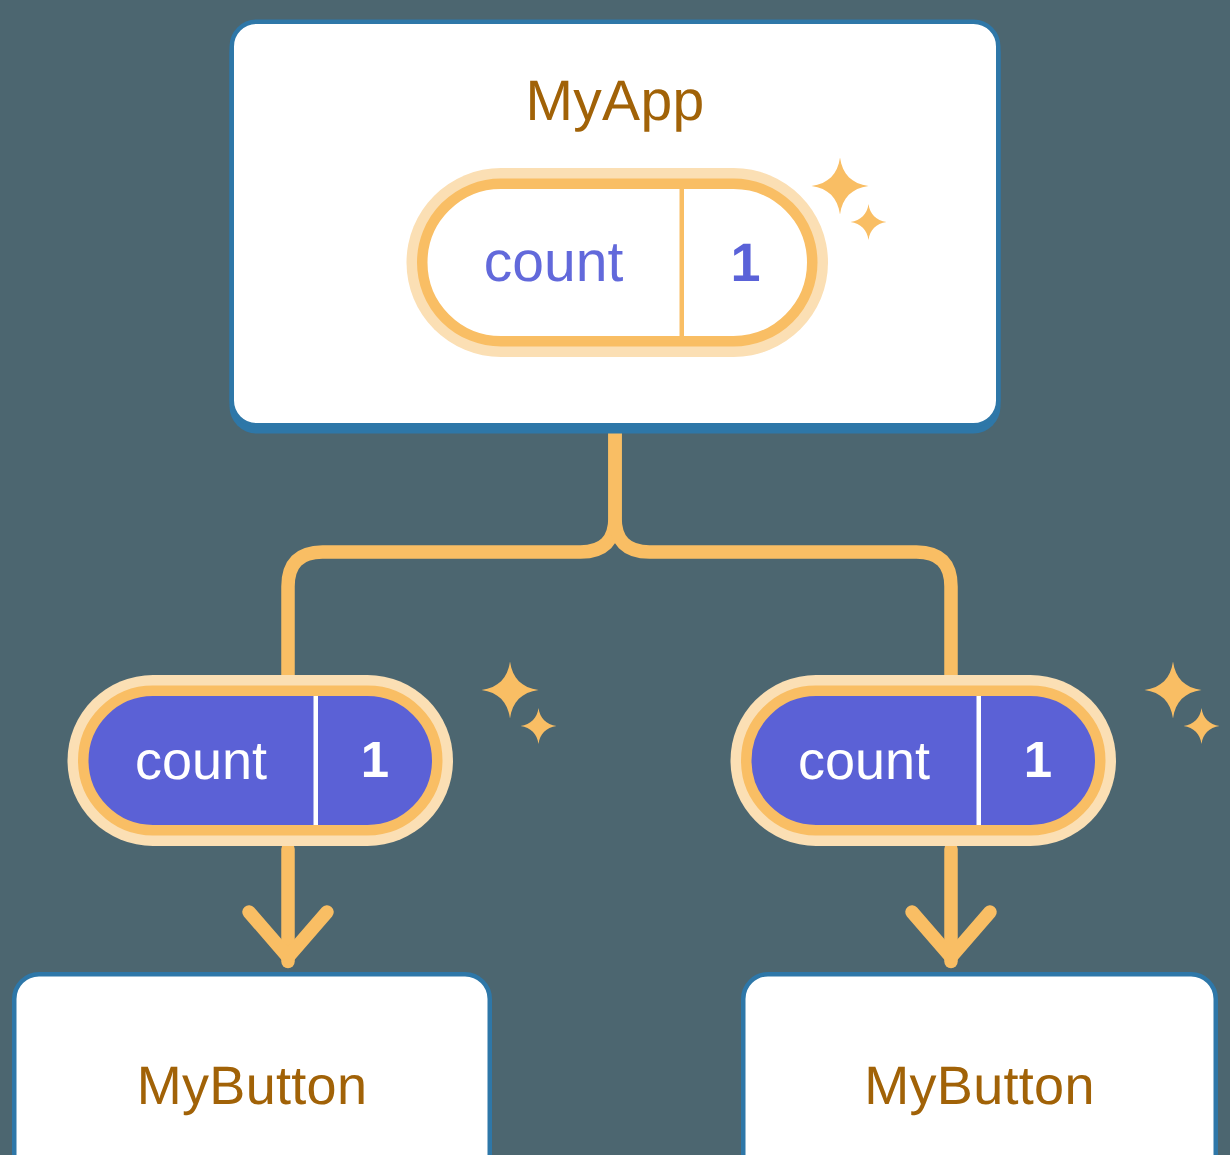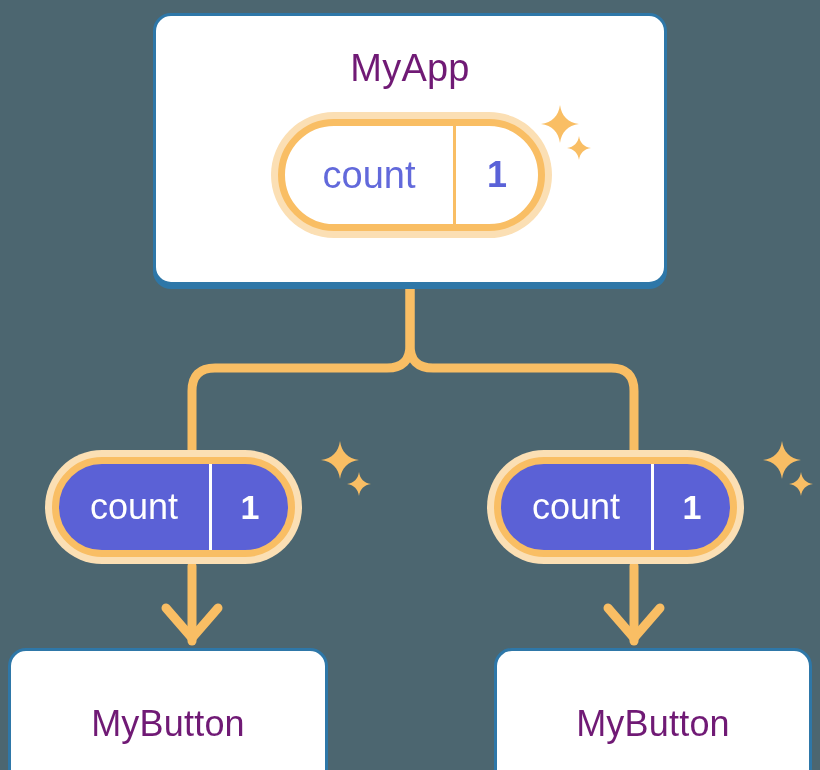--- a/index.html
+++ b/index.html
@@ -40,21 +40,21 @@
     border: 3px solid #2e77a8;
     border-radius: 18px;
     box-shadow: 0 4px 0 0 #2e77a8;
     display: flex;
     flex-direction: column;
     align-items: center;
     box-sizing: border-box;
   }
 
   .card-title {
-    color: #701a75;
+    color: #a16207;
     font-size: 38px;
     font-weight: 400;
     letter-spacing: 0.2px;
     line-height: 1;
     white-space: nowrap;
   }
 
   #card-myapp {
     left: 153px;
     top: 13px;

